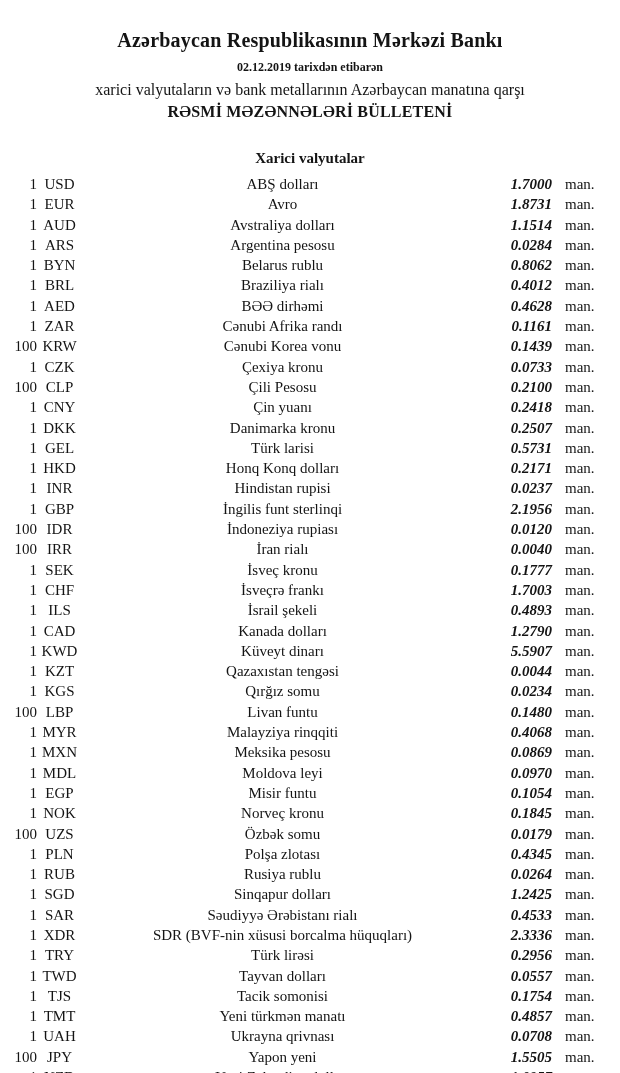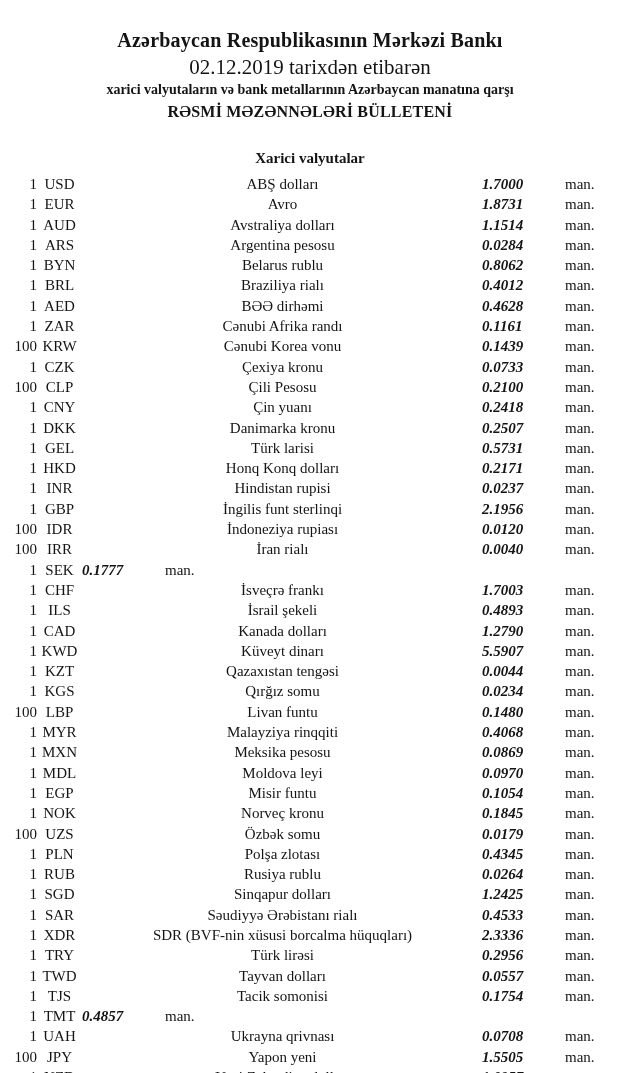--- a/index.html
+++ b/index.html
@@ -23,29 +23,29 @@
   }
   .header { text-align: center; }
   .bank-name {
     font-size: 20px;
     font-weight: 700;
     padding-top: 8px;
     line-height: 23px;
     letter-spacing: 0.2px;
   }
   .date-line {
-    font-size: 21px;
-    font-weight: 400;
+    font-size: 12px;
+    font-weight: 700;
     margin-top: 7px;
     line-height: 17px;
     text-align: center;
   }
   .subtitle-line {
-    font-size: 14px;
-    font-weight: 700;
+    font-size: 16px;
+    font-weight: 400;
     margin-top: 5px;
     line-height: 17px;
   }
   .bulletin-title {
     font-size: 16px;
     font-weight: 700;
     margin-top: 5px;
     line-height: 18px;
     letter-spacing: 0.2px;
   }
@@ -80,20 +80,21 @@
   }
   .name {
     flex: 1 1 auto;
     padding-left: 1px;
     text-align: center;
     overflow: hidden;
   }
   .rate {
     width: 70px;
     flex: none;
+    text-align: right;
     font-weight: 700;
     font-style: italic;
   }
   .unit {
     width: 62px;
     flex: none;
     box-sizing: border-box;
     padding-left: 13px;
     text-align: left;
   }
@@ -260,20 +261,21 @@
     <span class="qty">100</span>
     <span class="code">IRR</span>
     <span class="name">İran rialı</span>
     <span class="rate">0.0040</span>
     <span class="unit">man.</span>
   </div>
 
   <div class="row">
     <span class="qty">1</span>
     <span class="code">SEK</span>
+    <span class="name">İsveç kronu</span>
     <span class="rate">0.1777</span>
     <span class="unit">man.</span>
   </div>
 
   <div class="row">
     <span class="qty">1</span>
     <span class="code">CHF</span>
     <span class="name">İsveçrə frankı</span>
     <span class="rate">1.7003</span>
     <span class="unit">man.</span>
@@ -435,20 +437,21 @@
     <span class="qty">1</span>
     <span class="code">TJS</span>
     <span class="name">Tacik somonisi</span>
     <span class="rate">0.1754</span>
     <span class="unit">man.</span>
   </div>
 
   <div class="row">
     <span class="qty">1</span>
     <span class="code">TMT</span>
+    <span class="name">Yeni türkmən manatı</span>
     <span class="rate">0.4857</span>
     <span class="unit">man.</span>
   </div>
 
   <div class="row">
     <span class="qty">1</span>
     <span class="code">UAH</span>
     <span class="name">Ukrayna qrivnası</span>
     <span class="rate">0.0708</span>
     <span class="unit">man.</span>

